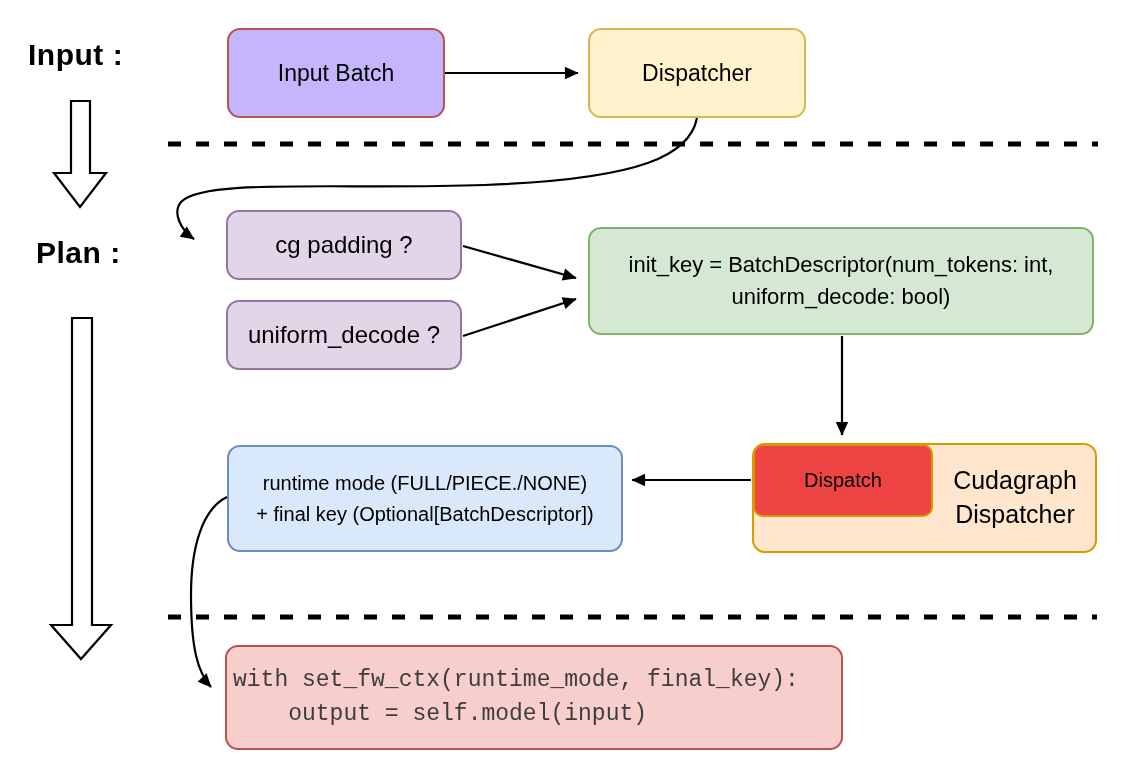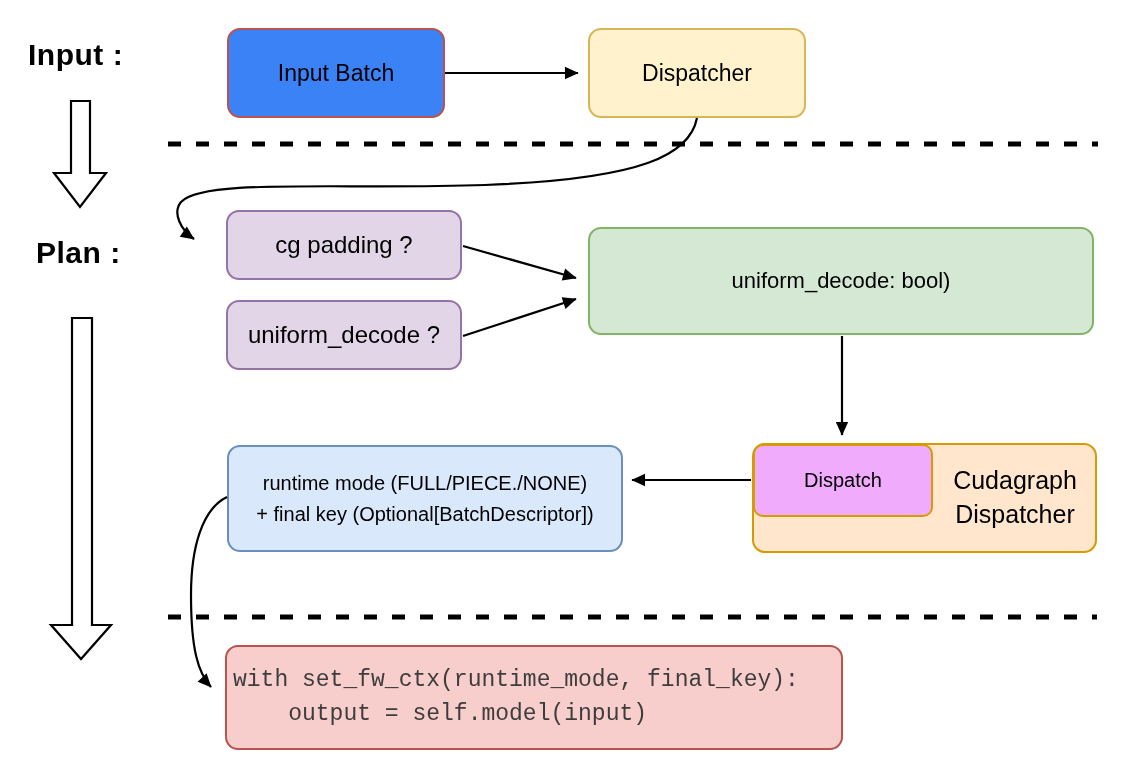--- a/index.html
+++ b/index.html
@@ -24,47 +24,48 @@
   svg.overlay{position:absolute;left:0;top:0;pointer-events:none;}
 </style>
 </head>
 <body>
 
 <div id="canvas">
 
   <div class="stage-label" style="left:28px;top:38px;">Input :</div>
   <div class="stage-label" style="left:36px;top:236px;">Plan :</div>
 
-  <div class="node" id="node-input-batch" style="left: 227px; top: 28px; width: 218px; height: 90px; background-color: #3b82f6; border-color: rgb(184, 84, 80);">
+  <div class="node" id="node-input-batch" style="left: 227px; top: 28px; width: 218px; height: 90px; background-color: #c4b5fd; border-color: rgb(184, 84, 80);">
     <span class="ln">Input Batch</span>
   </div>
 
   <div class="node" id="node-preprocess" style="left: 588px; top: 28px; width: 218px; height: 90px; background-color: rgb(255, 242, 204); border-color: rgb(214, 182, 86);">
     <span class="ln">Dispatcher</span>
   </div>
 
   <div class="node" id="node-cg-padding" style="left: 226px; top: 210px; width: 236px; height: 70px; background-color: rgb(225, 213, 231); border-color: rgb(150, 115, 166);">
     <span class="ln">cg padding ?</span>
   </div>
 
   <div class="node" id="node-uniform-decode" style="left: 226px; top: 300px; width: 236px; height: 70px; background-color: rgb(225, 213, 231); border-color: rgb(150, 115, 166);">
     <span class="ln">uniform_decode ?</span>
   </div>
 
   <div class="node" id="node-init-key" style="left: 588px; top: 227px; width: 506px; height: 108px; background-color: rgb(213, 232, 212); border-color: rgb(130, 179, 102);">
+    <span class="ln">init_key = BatchDescriptor(num_tokens: int,</span>
     <span class="ln">uniform_decode: bool)</span>
   </div>
 
   <div class="node" id="node-cudagraph-dispatcher" style="left: 752px; top: 443px; width: 345px; height: 110px; background-color: rgb(255, 230, 204); border-color: rgb(215, 155, 0);">
   </div>
   <div id="dispatcher-label" style="left:933px;top:450px;width:164px;height:96px;">
     <span class="ln">Cudagraph</span>
     <span class="ln">Dispatcher</span>
   </div>
-  <div class="node" id="node-dispatch" style="left: 753px; top: 444px; width: 180px; height: 73px; background-color: #f0abfc; border-color: rgb(215, 155, 0);">
+  <div class="node" id="node-dispatch" style="left: 753px; top: 444px; width: 180px; height: 73px; background-color: #ef4444; border-color: rgb(215, 155, 0);">
     <span class="ln">Dispatch</span>
   </div>
 
   <div class="node" id="node-runtime-mode" style="left: 227px; top: 445px; width: 396px; height: 107px; background-color: rgb(218, 232, 252); border-color: rgb(108, 142, 191);">
     <span class="ln">runtime mode (FULL/PIECE./NONE)</span>
     <span class="ln">+ final key (Optional[BatchDescriptor])</span>
   </div>
 
   <div class="node" id="node-execute-code" style="left: 225px; top: 645px; width: 618px; height: 105px; background-color: rgb(248, 206, 204); border-color: rgb(184, 84, 80); color: rgb(61, 61, 61);">
     <span class="ln">with set_fw_ctx(runtime_mode, final_key):</span>

